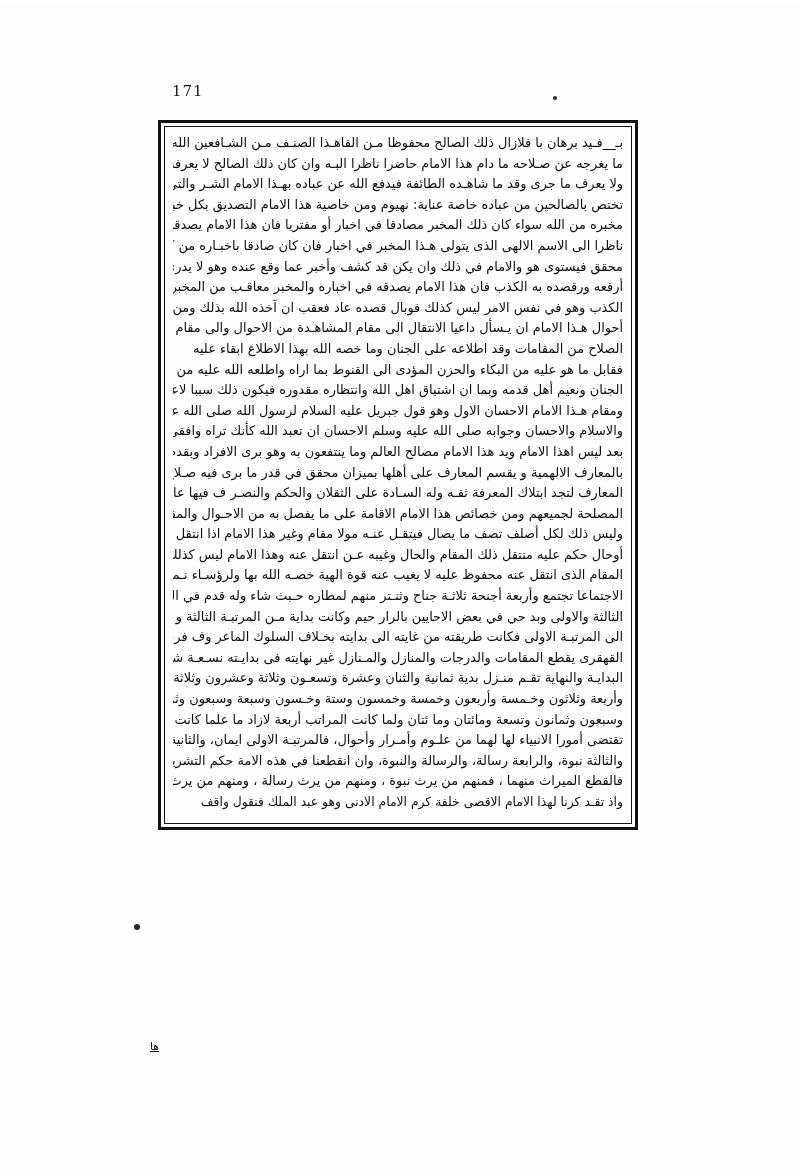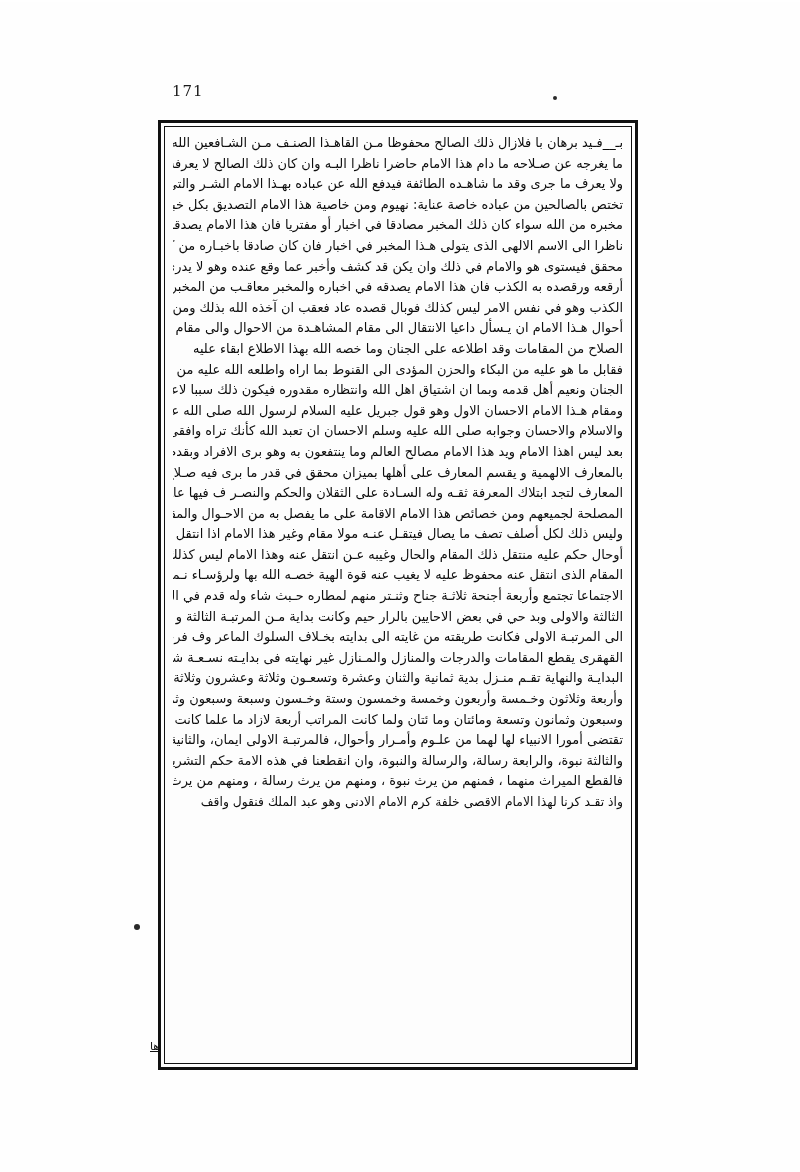--- a/index.html
+++ b/index.html
@@ -54,21 +54,21 @@
     width: 6px;
     height: 6px;
   }
 
   
   #text-frame {
     position: absolute;
     left: 158px;
     top: 120px;
     width: 480px;
-    height: 950px;
+    height: 710px;
     border: 3px solid #111111;
     background: #fdfdfd;
     box-sizing: border-box;
   }
   #text-frame-inner {
     position: absolute;
     left: 3px;
     top: 3px;
     right: 3px;
     bottom: 3px;

